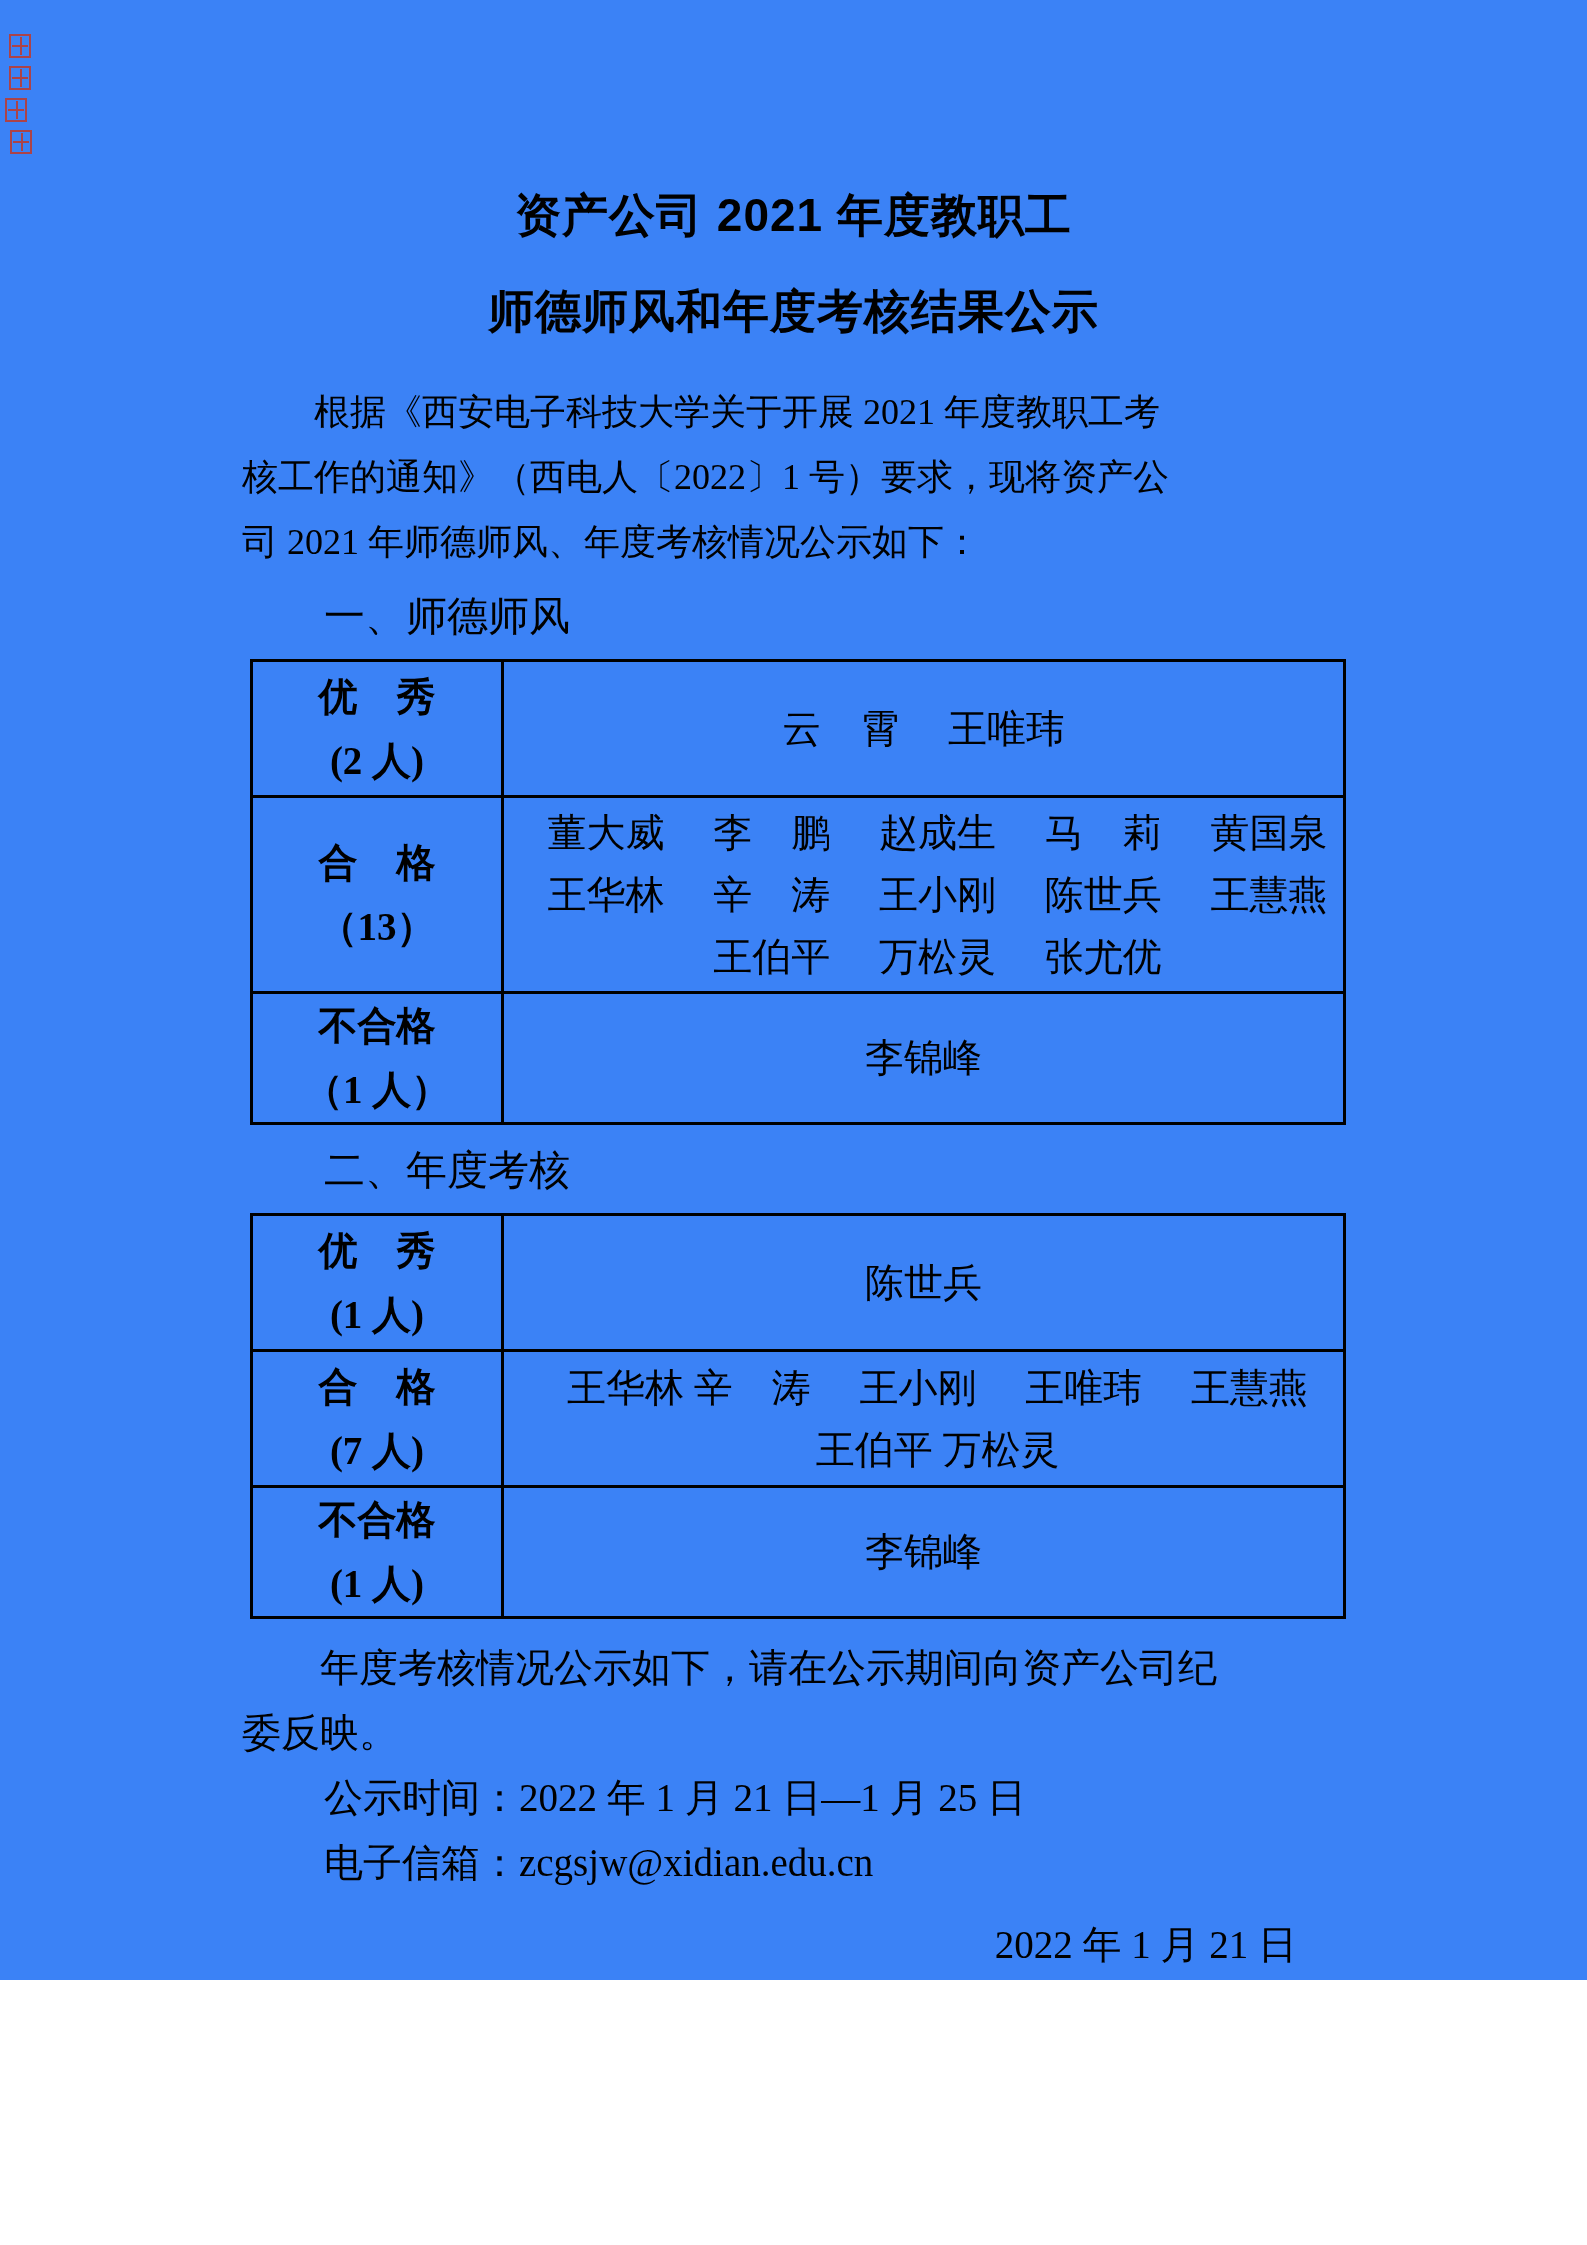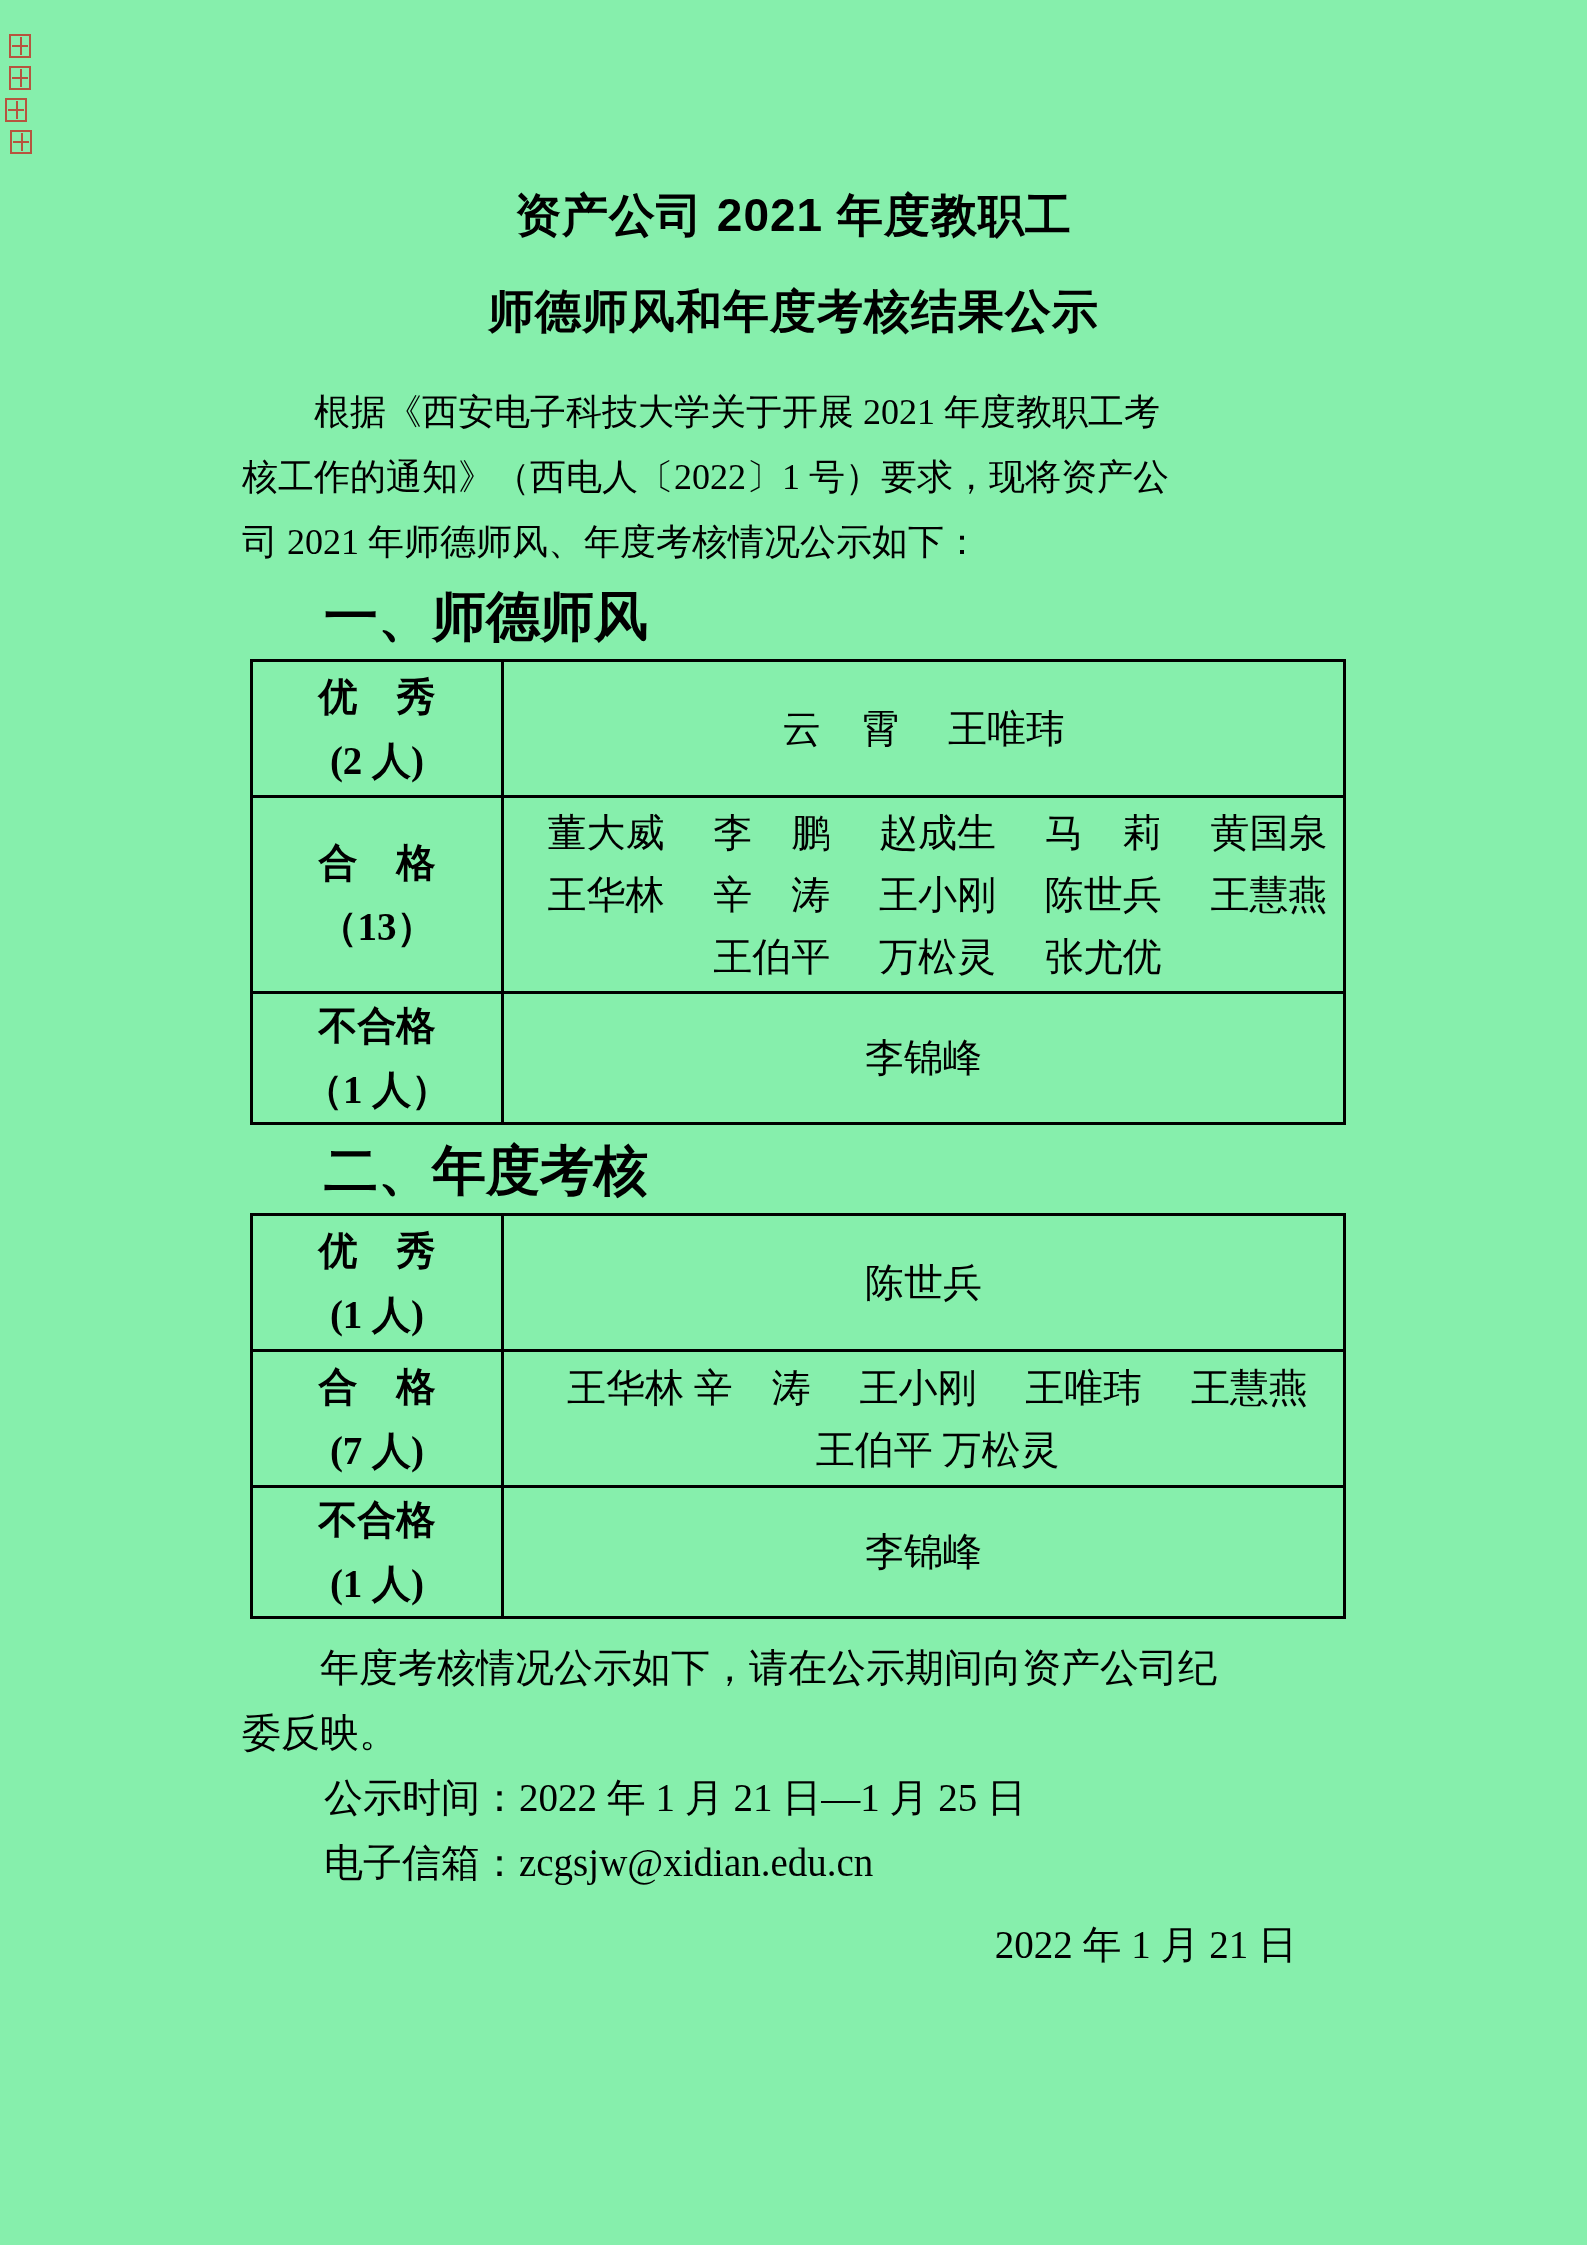--- a/index.html
+++ b/index.html
@@ -5,21 +5,21 @@
   * { margin: 0; padding: 0; box-sizing: border-box; }
   html, body { background: #ffffff; }
   body {
     width: 1587px;
     height: 2245px;
     position: relative;
     font-family: "Liberation Serif", serif;
     color: #000000;
     overflow: hidden;
   }
-  .page { width: 1587px; height: 2245px; position: relative; background: #86efac; }
+  .page { width: 1587px; height: 1980px; position: relative; background: #3b82f6; }
   .content { padding: 186px 242px 0 242px; }
 
   .title {
     text-align: center;
     font-family: "Liberation Sans", sans-serif;
     font-weight: 700;
     font-size: 46px;
     line-height: 58px;
     letter-spacing: 1px;
   }
@@ -30,22 +30,22 @@
     font-size: 36px;
     line-height: 65px;
     text-indent: 2em;
     white-space: pre-line;
   }
 
   .sec-heading {
     margin-top: 12px;
     padding-left: 82px;
     font-family: "Liberation Sans", sans-serif;
-    font-weight: 700;
-    font-size: 54px;
+    font-weight: 400;
+    font-size: 41px;
     line-height: 58px;
   }
 
   table.grade {
     border-collapse: collapse;
     margin-top: 14px;
     margin-left: 8px;
     width: 1096px;
     table-layout: fixed;
   }

